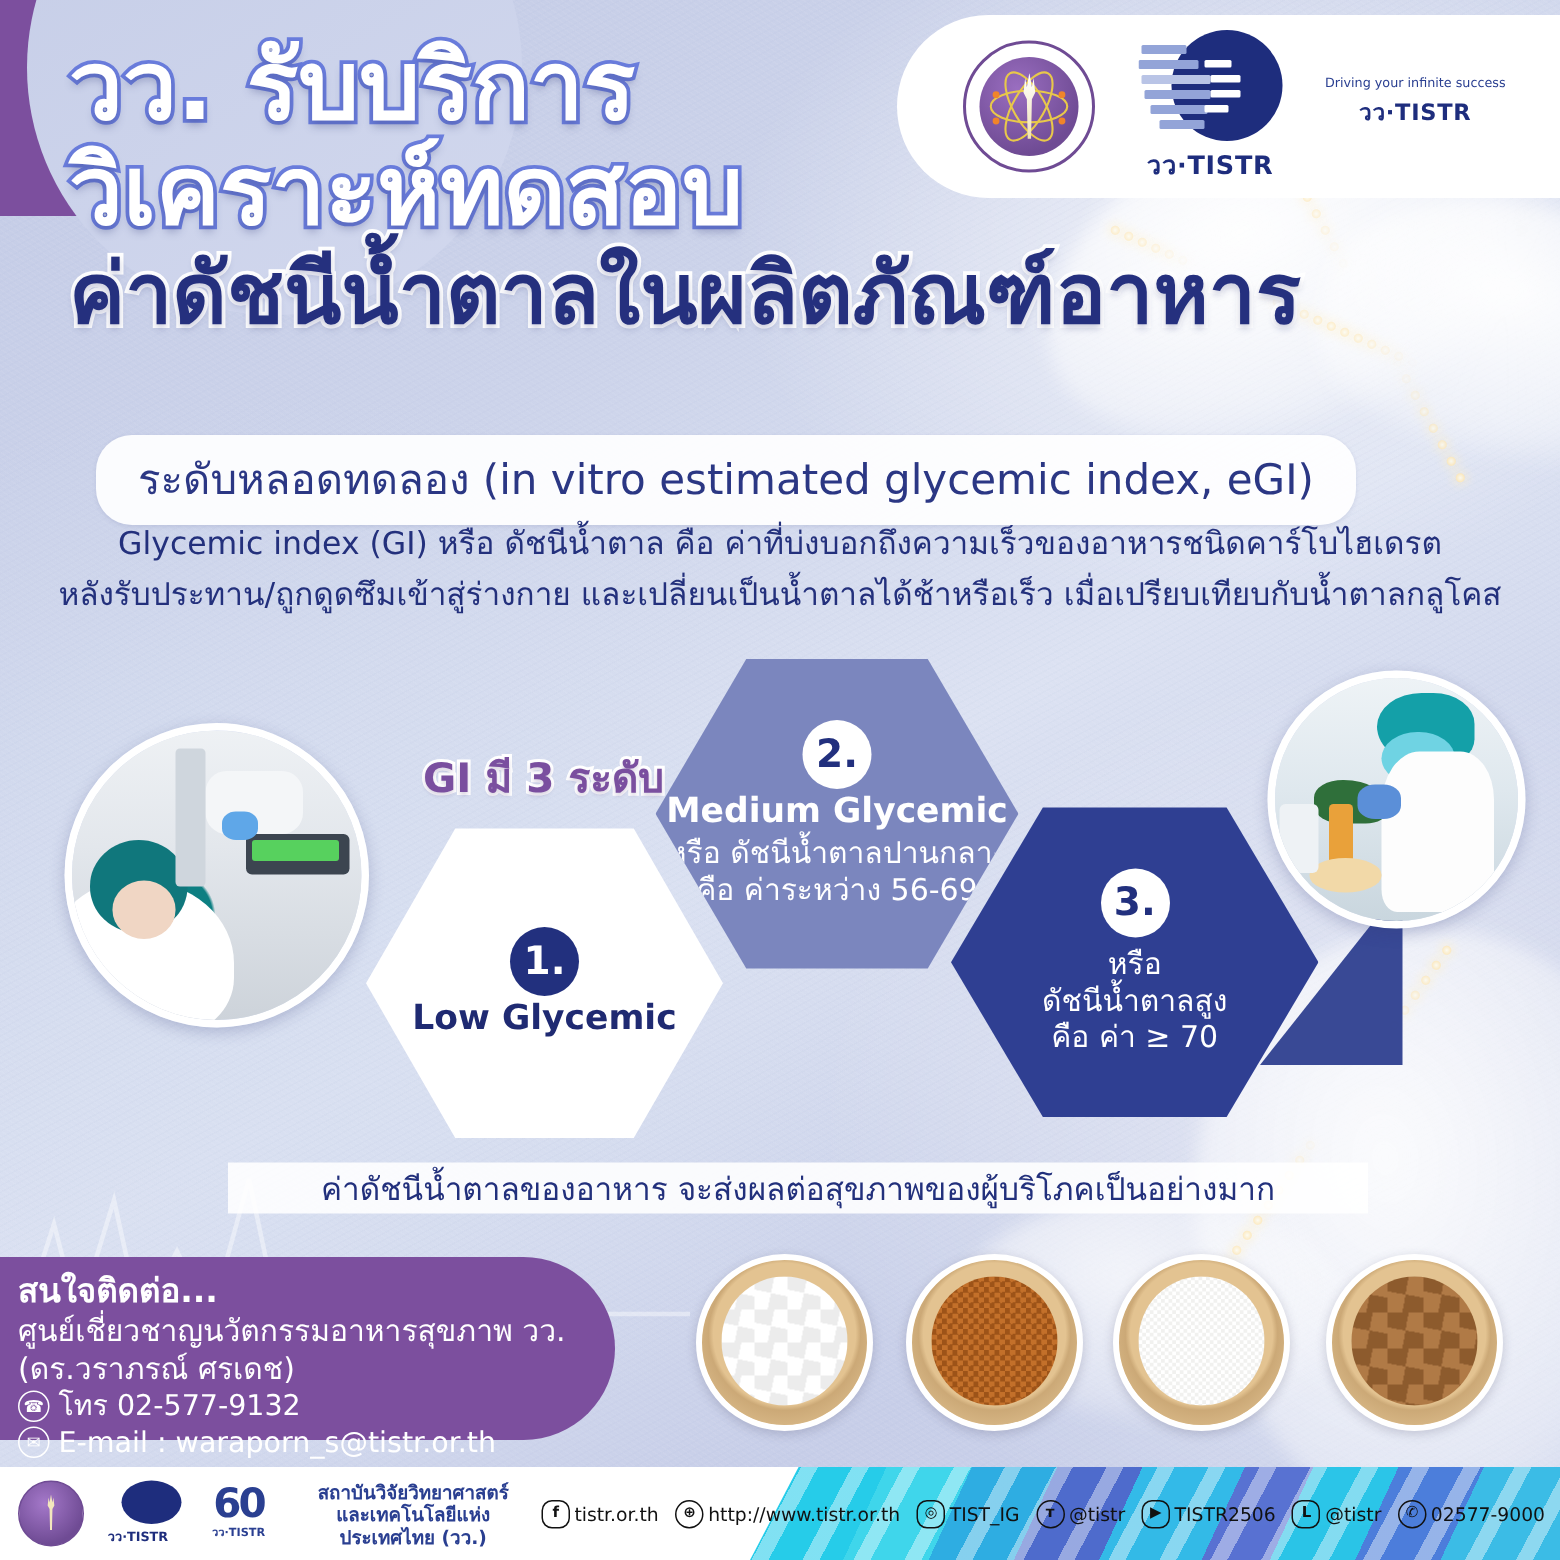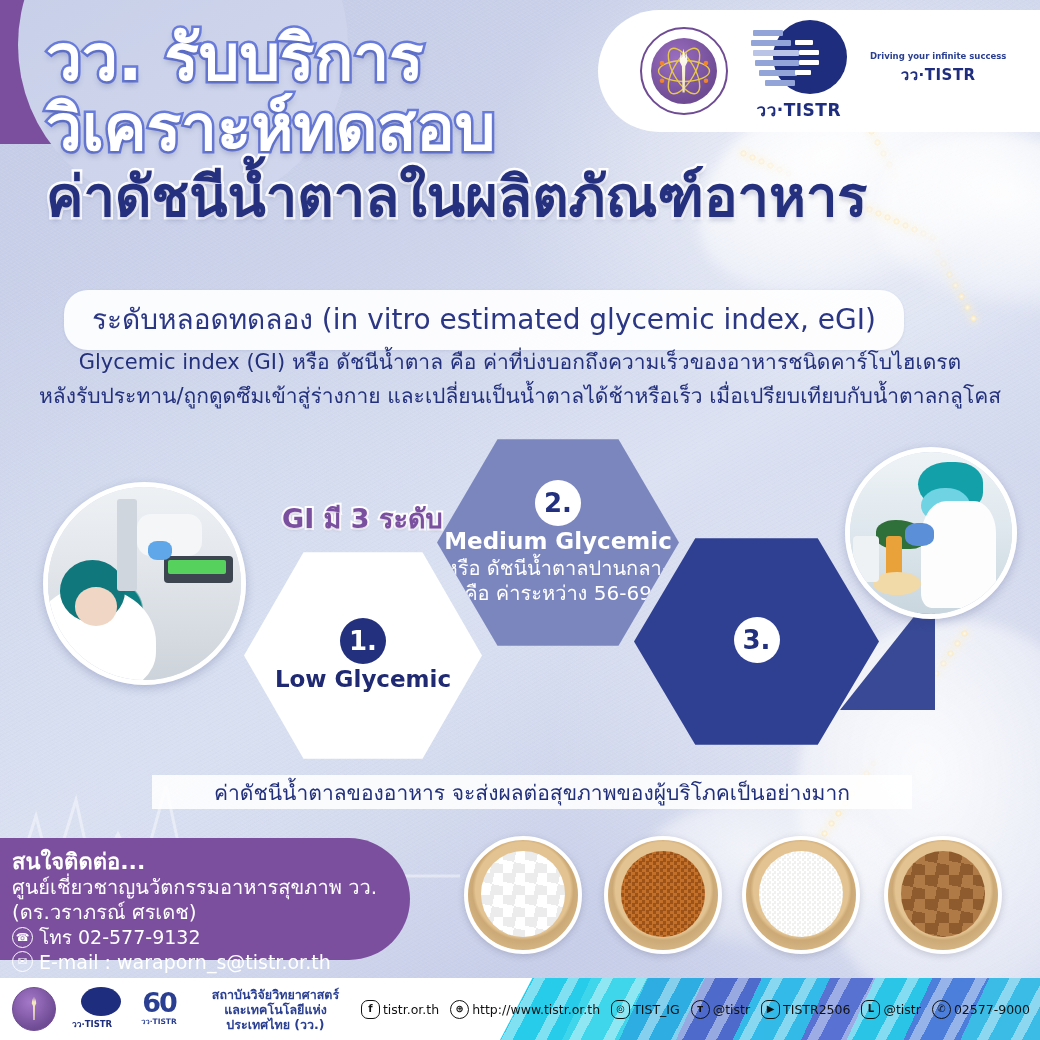--- a/index.html
+++ b/index.html
@@ -130,21 +130,21 @@
   .sixty-mark {
     width: 116px; height: 66px; position: relative;
     display: flex; align-items: center; justify-content: center;
     font-size: 54px; font-weight: 700; color: #2a3f91;
     letter-spacing: -4px;
   }
   .sixty-th {
     position: absolute; right: 2px; top: 4px;
     font-size: 13px; font-weight: 700; color: #2a3f91; letter-spacing: 0;
   }
-  .sixty-tag { font-size: 8.5px; color: #2a3f91; font-weight: 700; margin-top: -4px; }
+  .sixty-tag { font-size: 8.5px; color: #2a3f91; font-weight: 400; margin-top: -4px; }
 
   
   .head-wrap { position: absolute; left: 46px; top: 26px; width: 900px; }
   .h-line {
     font-weight: 700; line-height: 1.03;
     -webkit-text-stroke: 5px #5b6fd6;
     paint-order: stroke fill;
   }
   .h1a, .h1b {
     font-size: 64px; color: #ffffff;
@@ -545,20 +545,25 @@
     <div class="hex-num">2.</div>
     <div class="hex-title">Medium Glycemic</div>
     <div class="hex-sub">
       <span class="l">หรือ ดัชนีน้ำตาลปานกลาง</span>
       <span class="l">คือ ค่าระหว่าง 56-69</span>
     </div>
   </div>
 
   <div class="hex hex3">
     <div class="hex-num">3.</div>
+    <div class="hex-sub">
+      <span class="l">หรือ</span>
+      <span class="l">ดัชนีน้ำตาลสูง</span>
+      <span class="l">คือ ค่า ≥ 70</span>
+    </div>
   </div>
 
   <div class="hex hex1">
     <div class="hex-num">1.</div>
     <div class="hex-title">Low Glycemic</div>
   </div>
 
   <div class="statement">ค่าดัชนีน้ำตาลของอาหาร จะส่งผลต่อสุขภาพของผู้บริโภคเป็นอย่างมาก</div>
 
   <div class="bowl b1">

